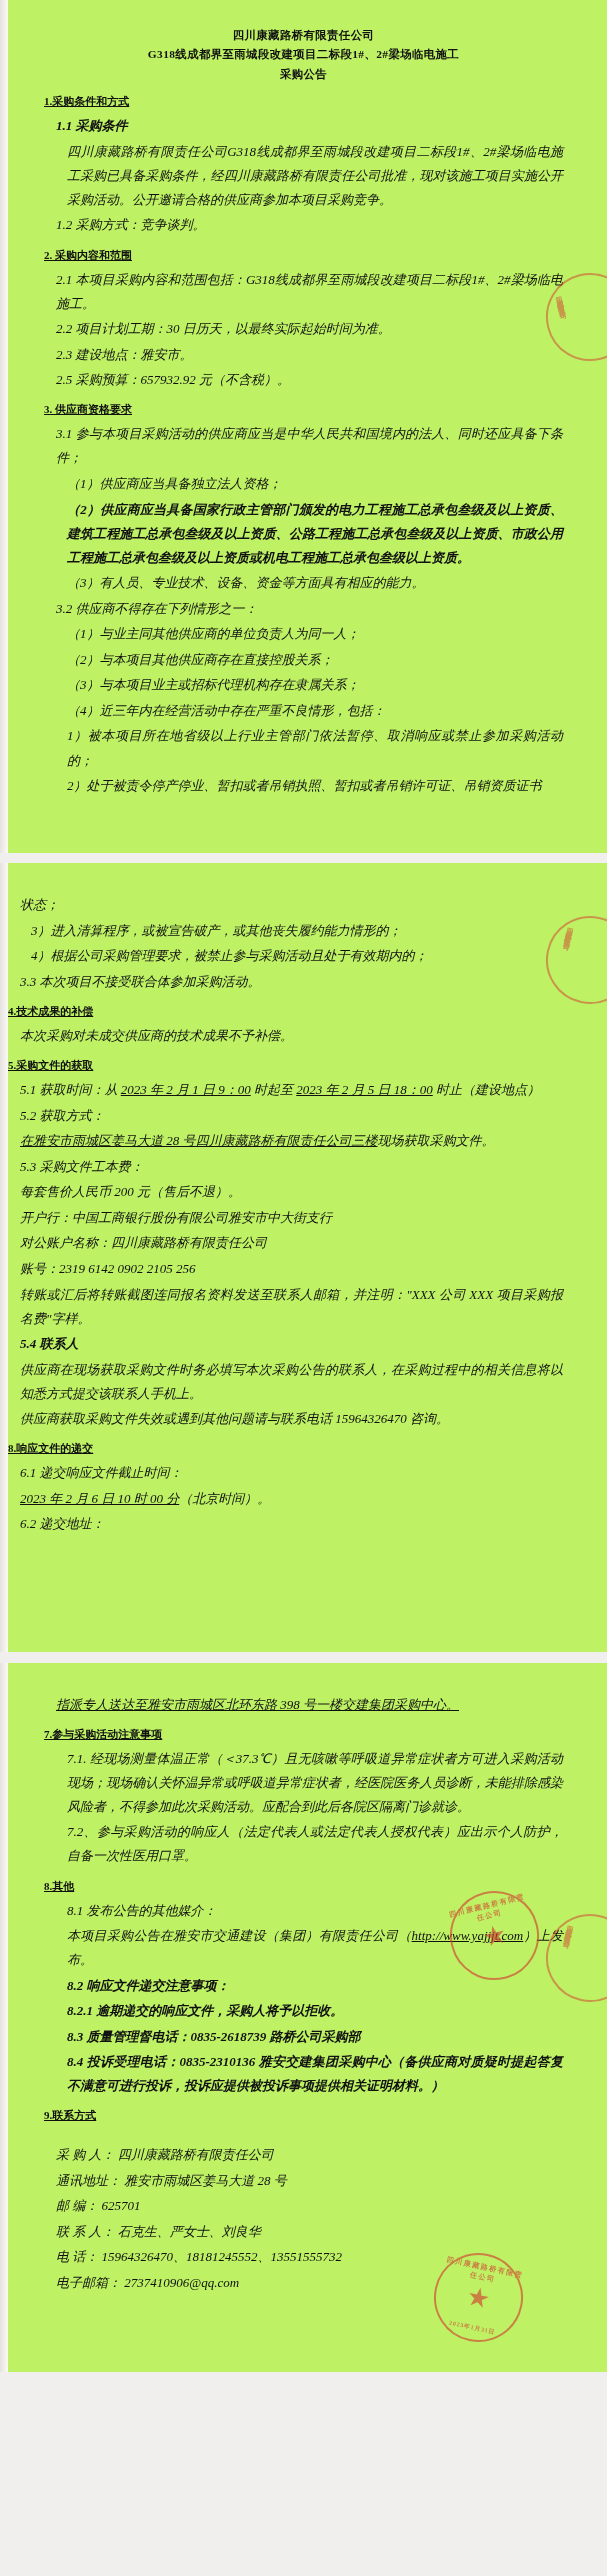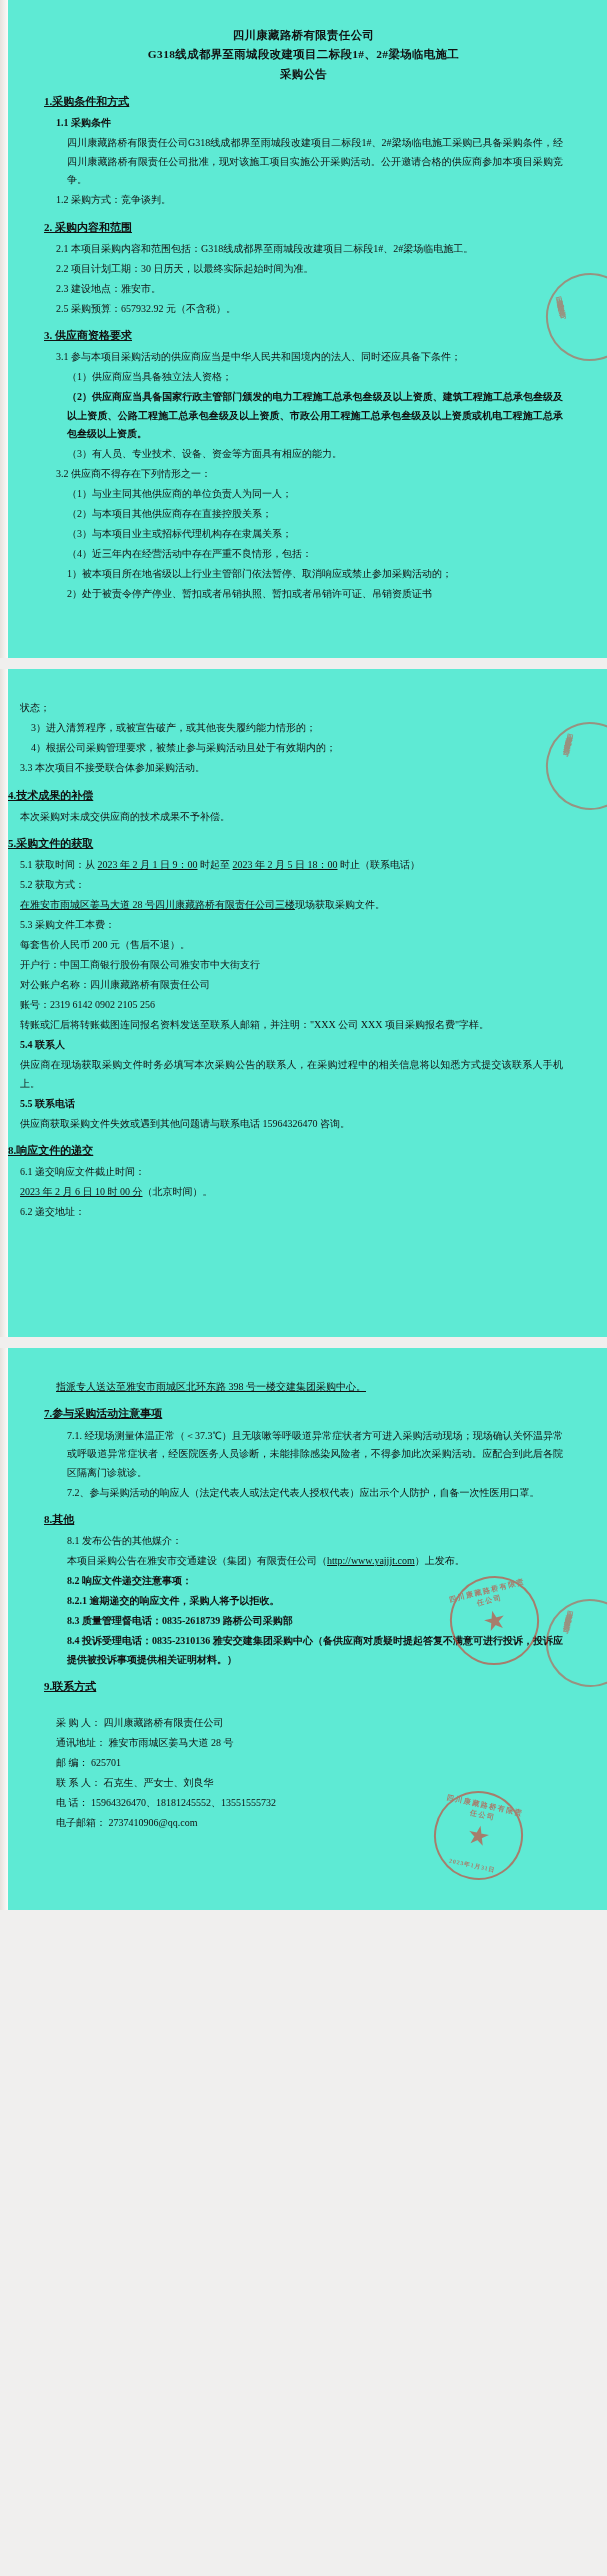--- a/index.html
+++ b/index.html
@@ -7,21 +7,21 @@
     padding: 0;
     background: #f0efee;
   }
   body {
     width: 607px;
     font-family: "Liberation Serif", serif;
     color: #111;
   }
   .page {
     width: 607px;
-    background: #5eead4;
+    background: #bef264;
     position: relative;
     box-sizing: border-box;
     padding: 27px 44px 23px 44px;
     overflow: hidden;
   }
   .gap {
     height: 10.6px;
     background: #f0efee;
   }
   h1.doc-title {
@@ -33,25 +33,26 @@
     letter-spacing: 0.4px;
   }
   h2.sec {
     font-size: 11px;
     font-weight: bold;
     margin: 9px 0 4.6px 0;
     line-height: 1.5;
     text-decoration: underline;
   }
   p.para {
-    font-size: 10px;
+    font-size: 13px;
     line-height: 1.85;
     margin: 0 0 1.5px 0;
     text-align: justify;
     text-indent: 0;
+    font-style: italic;
   }
   p.indent1 {
     padding-left: 12px;
   }
   p.indent2 {
     padding-left: 23px;
   }
   p.bold {
     font-weight: bold;
   }
@@ -194,37 +195,36 @@
 
   <h2 class="sec">4.技术成果的补偿</h2>
   <p class="para indent1">本次采购对未成交供应商的技术成果不予补偿。</p>
 
   <h2 class="sec">5.采购文件的获取</h2>
   <p class="para indent1">
     <span>5.1 获取时间：从</span>
     <span class="u">2023 年 2 月 1 日 9：00</span>
     <span>时起至</span>
     <span class="u">2023 年 2 月 5 日 18：00</span>
-    <span>时止（联系电话）</span>
+    <span>时止（建设地点）</span>
   </p>
   <p class="para indent1">
     <span>5.2 获取方式：</span>
   </p>
   <p class="para indent1">
     <span class="u">在雅安市雨城区姜马大道 28 号四川康藏路桥有限责任公司三楼</span><span>现场获取采购文件。</span>
   </p>
   <p class="para indent1">5.3 采购文件工本费：</p>
   <p class="para indent1">每套售价人民币 200 元（售后不退）。</p>
   <p class="para indent1">开户行：中国工商银行股份有限公司雅安市中大街支行</p>
   <p class="para indent1">对公账户名称：四川康藏路桥有限责任公司</p>
   <p class="para indent1">账号：2319 6142 0902 2105 256</p>
   <p class="para indent1">转账或汇后将转账截图连同报名资料发送至联系人邮箱，并注明："XXX 公司 XXX 项目采购报名费"字样。</p>
   <p class="para indent1 bold">5.4 联系人</p>
   <p class="para indent1">供应商在现场获取采购文件时务必填写本次采购公告的联系人，在采购过程中的相关信息将以知悉方式提交该联系人手机上。</p>
-  <p class="para indent1 bold">5.5 联系电话</p>
   <p class="para indent1">供应商获取采购文件失效或遇到其他问题请与联系电话 15964326470 咨询。</p>
 
   <h2 class="sec">8.响应文件的递交</h2>
   <p class="para indent1">
     <span>6.1 递交响应文件截止时间：</span>
   </p>
   <p class="para indent1">
     <span class="u">2023 年 2 月 6 日 10 时 00 分</span><span>（北京时间）。</span>
   </p>
   <p class="para indent1">6.2 递交地址：</p>

